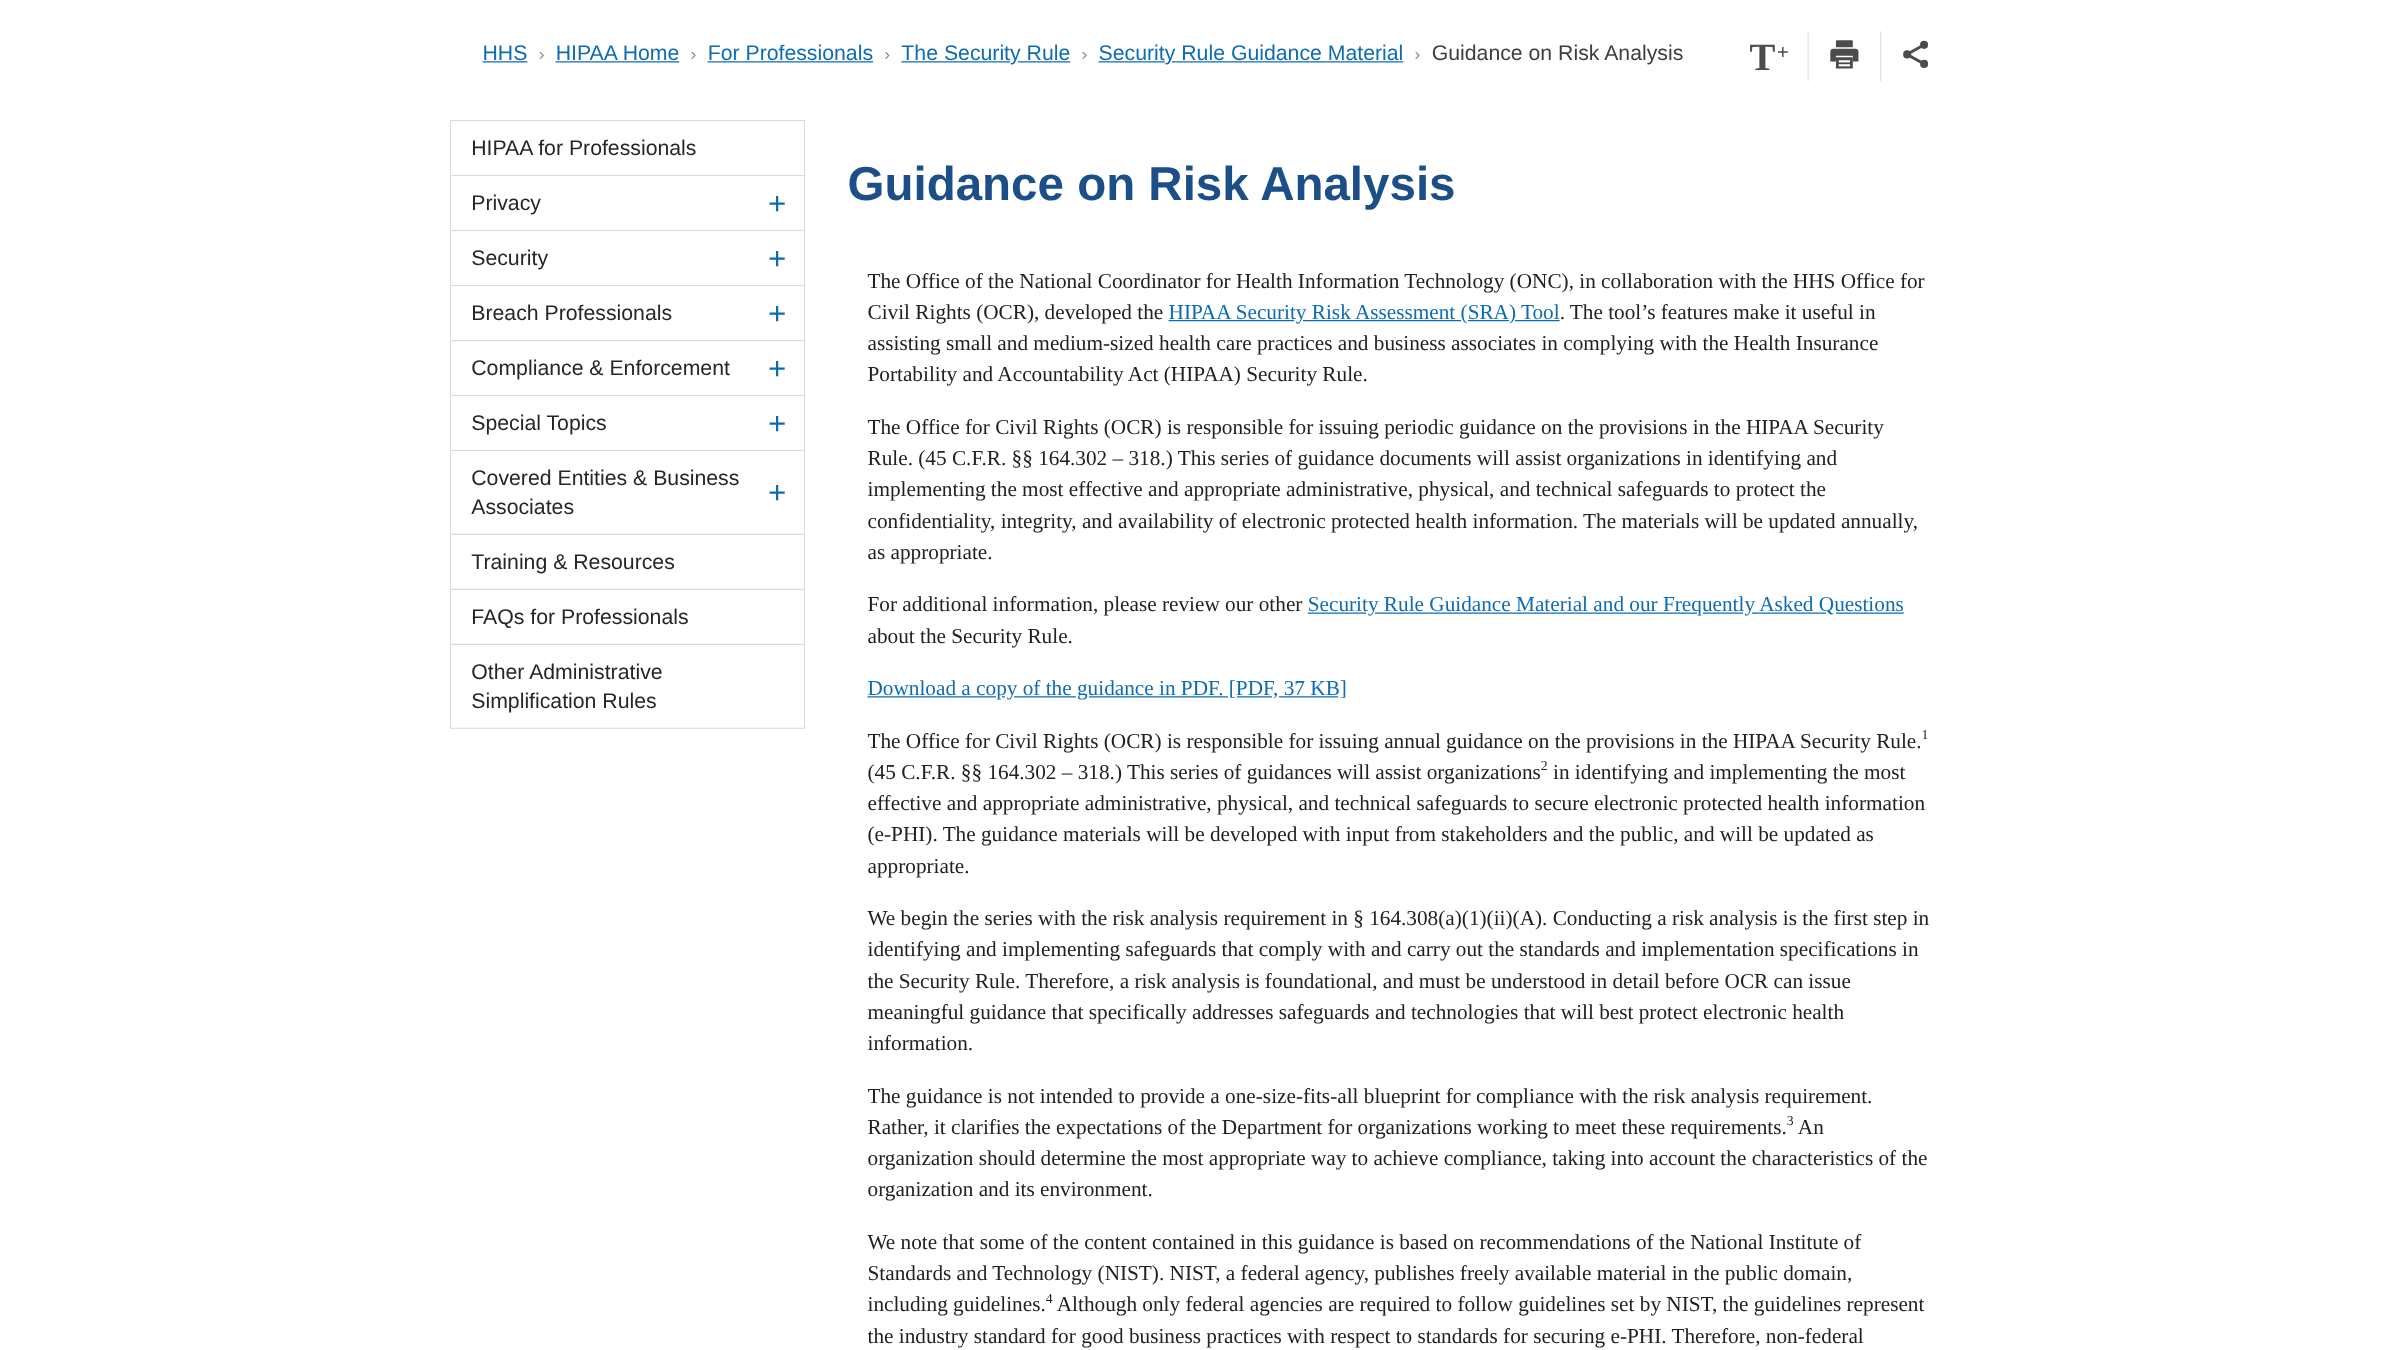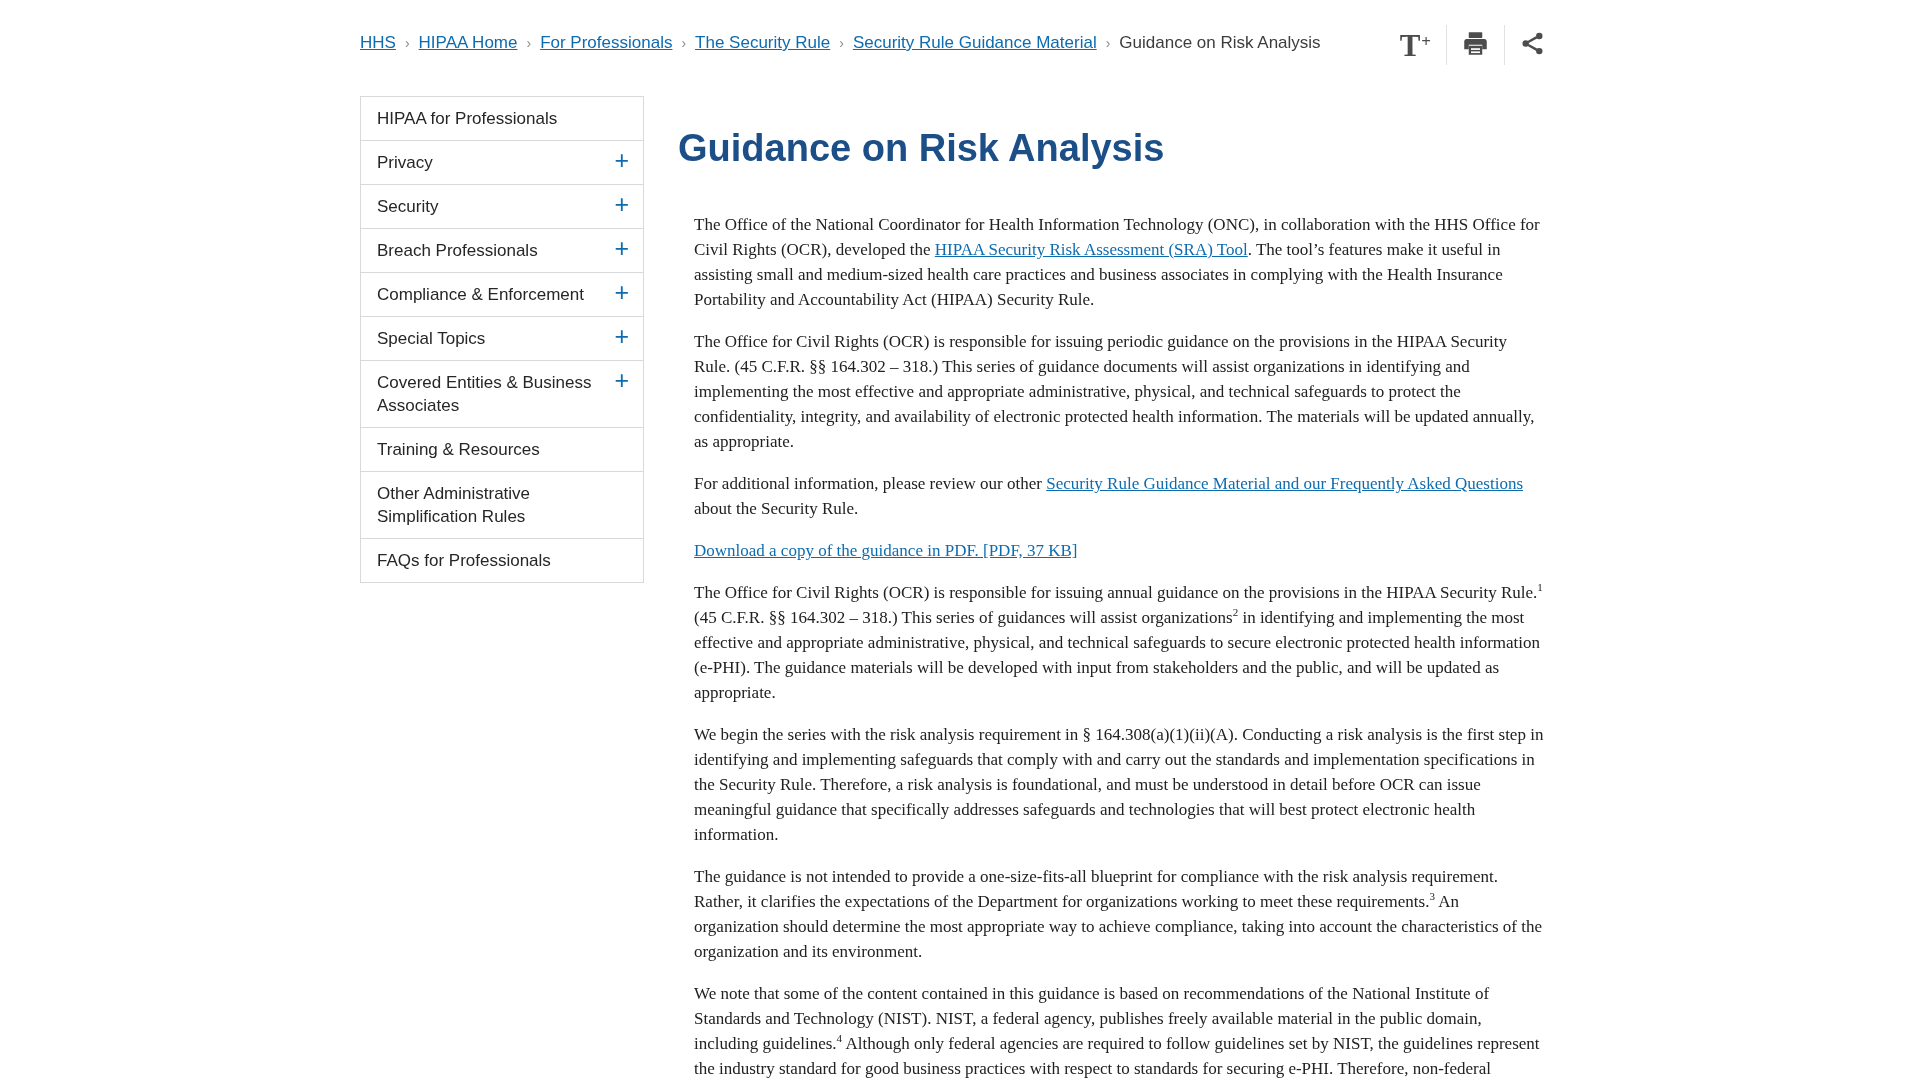--- a/index.html
+++ b/index.html
@@ -11,38 +11,38 @@
     --icon: #4c4c4c;
   }
   * { box-sizing: border-box; }
   html, body { margin: 0; padding: 0; background: #fff; }
   body { font-family: "Liberation Sans", sans-serif; color: var(--text); }
   .page { width: 1920px; height: 1080px; overflow: hidden; background: #fff; }
   .container { width: 1200px; margin: 0 auto; }
 
   
   .topbar { display: flex; justify-content: space-between; align-items: flex-start; padding-top: 24px; }
-  .breadcrumb { font-size: 17px; line-height: 26px; padding-top: 6px; }
+  .breadcrumb { font-size: 17px; line-height: 26px; padding-top: 6px; margin-left: 26px; }
   .breadcrumb a { color: var(--link); text-decoration: underline; margin-right: 9px; }
   .crumb-sep { color: var(--muted); margin-right: 9px; font-size: 14px; }
   .crumb-current { color: #3d3d3d; }
 
   .toolbar { display: flex; align-items: stretch; margin-top: -2px; }
   .tool-btn { background: none; border: none; padding: 0 15px; height: 46px; display: flex;
               align-items: center; color: var(--icon); cursor: pointer; }
   .tool-sep { width: 1px; background: #e2e2e2; margin: 3px 0; }
   .tplus { font-family: "Liberation Serif", serif; font-size: 31px; font-weight: 600; line-height: 1; }
   .tplus-plus { font-family: "Liberation Serif", serif; font-size: 17px; font-weight: 700; margin-left: 1px; margin-top: -6px; }
 
   
   .content { display: flex; align-items: flex-start; margin-top: 28px; }
 
   
   .sidebar { width: 284px; flex-shrink: 0; border: 1px solid var(--divider); }
-  .side-item { display: flex; justify-content: space-between; 
+  .side-item { display: flex; justify-content: space-between; align-items: center;
                padding: 10px 14px 10px 16px; border-bottom: 1px solid var(--divider);
                font-size: 17px; line-height: 23px; color: #262626; cursor: pointer; background: #fff; }
   .side-item:last-child { border-bottom: none; }
   .side-label { flex: 1; }
   .plus { color: var(--link); font-size: 25px; line-height: 18px; margin-left: 10px; font-weight: 400; }
 
   
   .article { flex: 1; margin-left: 34px; }
   .article h1 { font-size: 38px; font-weight: bold; color: var(--heading); margin: 32px 0 42px; line-height: 1.1; }
   .article p { margin: 0 16px 17px; font-size: 17px; line-height: 25px; color: var(--text); font-family: Liberation Serif, serif; }
@@ -116,24 +116,24 @@
             <span class="plus">+</span>
           </div>
           <div class="side-item">
             <span class="side-label">Covered Entities &amp; Business Associates</span>
             <span class="plus">+</span>
           </div>
           <div class="side-item">
             <span class="side-label">Training &amp; Resources</span>
           </div>
           <div class="side-item">
-            <span class="side-label">Other Administrative Simplification Rules</span>
+            <span class="side-label">FAQs for Professionals</span>
           </div>
           <div class="side-item">
-            <span class="side-label">FAQs for Professionals</span>
+            <span class="side-label">Other Administrative Simplification Rules</span>
           </div>
         </aside>
 
       <main class="article">
         <h1>Guidance on Risk Analysis</h1>
         <div id="article-body">
             <p><span>The Office of the National Coordinator for Health Information Technology (ONC), in collaboration with the HHS Office for Civil Rights (OCR), developed the </span><a href="#">HIPAA Security Risk Assessment (SRA) Tool</a><span>. The tool’s features make it useful in assisting small and medium-sized health care practices and business associates in complying with the Health Insurance Portability and Accountability Act (HIPAA) Security Rule.</span></p>
             <p><span>The Office for Civil Rights (OCR) is responsible for issuing periodic guidance on the provisions in the HIPAA Security Rule. (45 C.F.R. §§ 164.302 – 318.) This series of guidance documents will assist organizations in identifying and implementing the most effective and appropriate administrative, physical, and technical safeguards to protect the confidentiality, integrity, and availability of electronic protected health information. The materials will be updated annually, as appropriate.</span></p>
             <p><span>For additional information, please review our other </span><a href="#">Security Rule Guidance Material and our Frequently Asked Questions</a><span> about the Security Rule.</span></p>
             <p><a href="#">Download a copy of the guidance in PDF. [PDF, 37 KB]</a></p>

